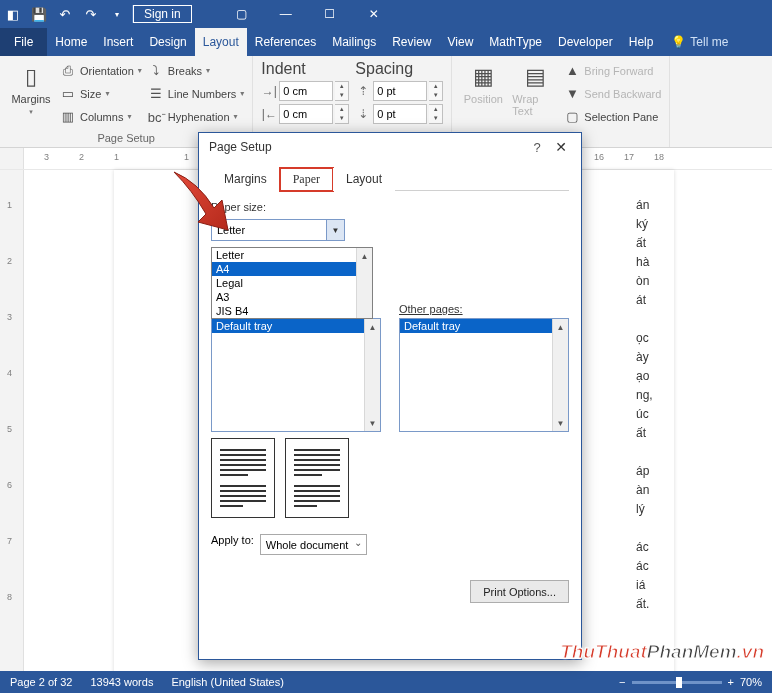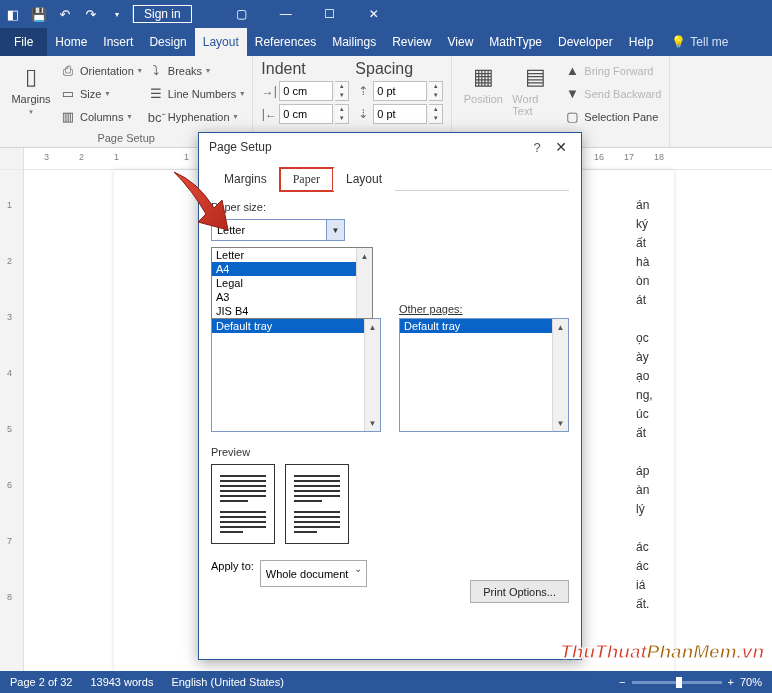--- a/index.html
+++ b/index.html
@@ -89,34 +89,34 @@
 .listbox .item { padding:1px 4px;}
 .listbox .item.sel { background:#0a64c8; color:#fff;}
 .listbox .sb { position:absolute; right:0; top:0; bottom:0; width:16px; background:#f0f0f0; border-left:1px solid #d8d8d8;}
 .listbox .sb .arr { height:16px; display:flex; align-items:center; justify-content:center; font-size:8px; color:#555;}
 .preview-lbl { font-size:11px; color:#333; margin-top:14px;}
 .preview-box { margin-top:6px; display:flex; gap:10px;}
 .pv-page { width:64px; height:80px; border:1px solid #333; background:#fff; padding:10px 8px;}
 .pv-page .l { height:2px; background:#333; margin-bottom:3px;}
 .apply-row { display:flex; align-items:flex-start; margin-top:16px; gap:6px;}
 .apply-row .lbl { font-size:11px;}
-.apply-row .sel { border:1px solid #a9a9a9; height:27px; padding:0 18px 0 5px; font-size:11px; display:flex; align-items:center; position:relative; background:#fff;}
+.apply-row .sel { border:1px solid #a9a9a9; height:21px; padding:0 18px 0 5px; font-size:11px; display:flex; align-items:center; position:relative; background:#fff;}
 .apply-row .sel::after { content:"⌄"; position:absolute; right:4px; top:2px; font-size:10px; color:#555;}
 .dlg-buttons { height:40px; border-top:1px solid #e0e0e0; display:flex; align-items:center; padding:0 12px; gap:8px; background:#f6f6f6;}
 .dlg-buttons .sp { flex:1;}
 .btn { height:23px; padding:0 12px; font-size:11px; border:1px solid #adadad; background:#e9e9e9; color:#222; display:flex; align-items:center;}
 .btn.primary { border:2px solid #0a64c8; background:#fff; padding:0 22px;}
 .printopt { position:absolute; right:12px; bottom:56px; }
 
 
 .arrow { position:absolute; left:170px; top:168px; width:66px; height:66px; pointer-events:none; z-index:50;}
 
 
 .watermark { position:absolute; right:8px; bottom:30px; font-size:19px; font-weight:700; font-style:italic; color:#d63b2a; -webkit-text-stroke:1px #fff; text-shadow:0 0 3px #fff, 0 0 3px #fff; z-index:60;}
-.watermark .b { color:#a16207;}
+.watermark .b { color:#404040;}
 
 
 .peek { position:absolute; right:106px; top:196px; width:30px; font-size:12px; color:#333; line-height:19px; text-align:left; z-index:1;}
 </style>
 </head>
 <body>
 
 <div class="titlebar">
   <div class="qat">
     <div class="ic">◧</div>
@@ -245,21 +245,21 @@
   </div>
 
   <div class="group">
     <div class="controls">
       <div class="bigbtn dim">
           <span class="ic">▦</span>
           <span>Position</span>
         </div>
       <div class="bigbtn dim">
           <span class="ic">▤</span>
-          <span>Word Text</span>
+          <span>Wrap Text</span>
         </div>
       <div class="stack">
         <div class="row dim">
             <span class="ic">▲</span>
             <span>Bring Forward</span>
           </div>
         <div class="row dim">
             <span class="ic">▼</span>
             <span>Send Backward</span>
           </div>
@@ -391,21 +391,20 @@
         <div class="listbox">
           <div class="item sel">Default tray</div>
           <div class="sb">
               <div class="arr">▲</div>
               <div class="arr" style="position:absolute;bottom:0;width:100%;">▼</div>
             </div>
         </div>
       </div>
     </div>
 
-    <div class="preview-lbl">Preview</div>
     <div class="preview-box">
       <div class="pv-page">
           <div class="l"></div>
           <div class="l"></div>
           <div class="l"></div>
           <div class="l"></div>
           <div class="l"></div>
           <div class="l" style="width:60%"></div>
           <div style="height:6px"></div>
           <div class="l"></div>

